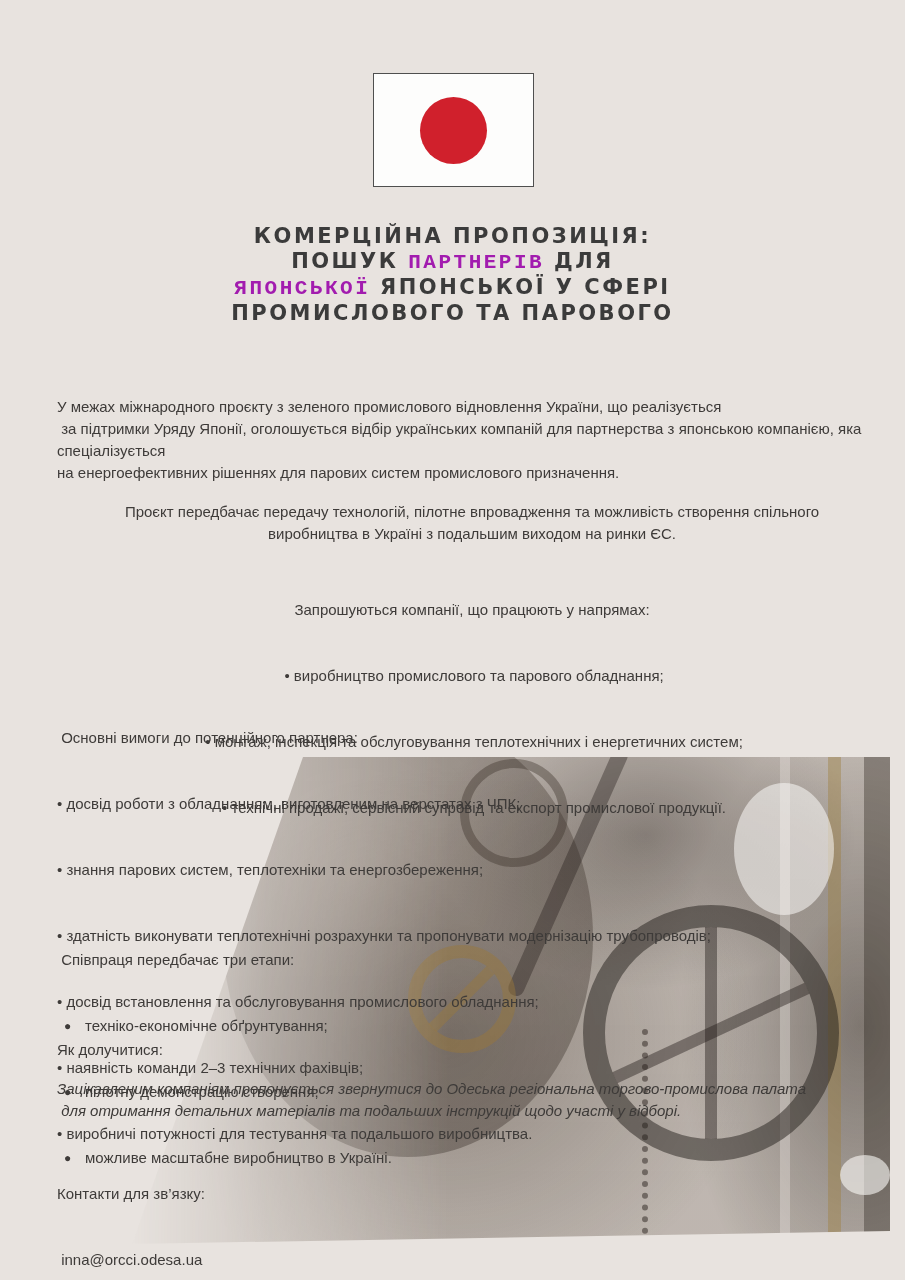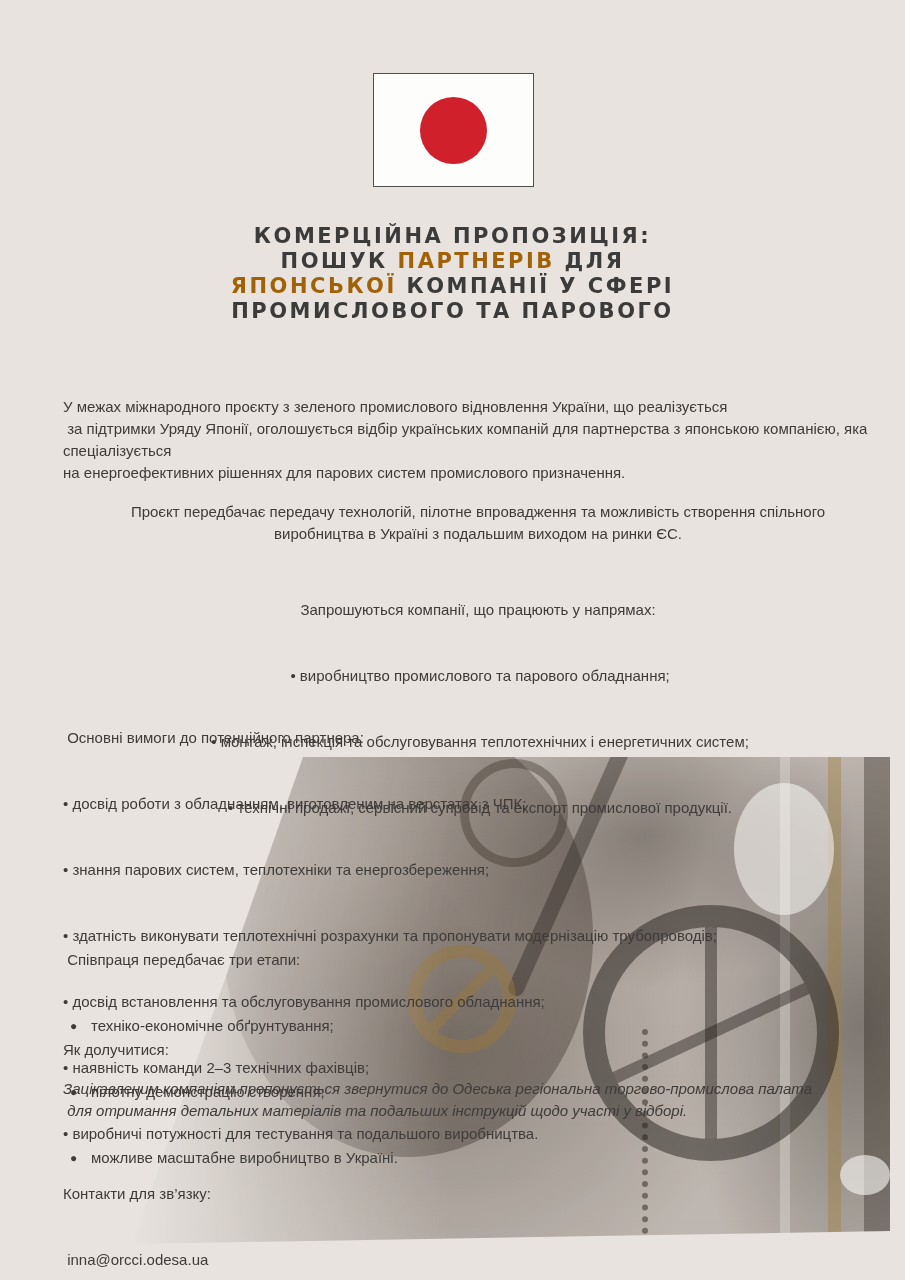--- a/index.html
+++ b/index.html
@@ -31,25 +31,25 @@
   .title {
     position: absolute; left: 0; top: 224px; width: 905px;
     text-align: center;
     font-family: "DejaVu Sans", sans-serif;
     font-weight: bold;
     font-size: 21px; line-height: 25px;
     letter-spacing: 2.5px;
     color: #3b3b3b;
     z-index: 2;
   }
-  .title .accent { color: #a16207; }
+  .title .accent { color: #a21caf; font-family: Liberation Mono, monospace; }
 
   
   .tblock {
-    position: absolute; left: 63px; width: 830px;
+    position: absolute; left: 57px; width: 830px;
     font-size: 15px; line-height: 22px;
     color: #3e3b39;
     white-space: pre;
     z-index: 2;
   }
   .t-intro    { top: 396px; }
   .t-project  { top: 501px; text-align: center; }
   .t-invite   { top: 555px; text-align: center; }
   .t-require  { top: 683px; }
   .t-stages   { top: 905px; }
@@ -139,21 +139,21 @@
   <div class="m-chain"></div>
 </div>
 
 <div class="flag">
   <div class="flag-circle"></div>
 </div>
 
 <div class="title">
   <div class="line"><span>КОМЕРЦІЙНА ПРОПОЗИЦІЯ:</span></div>
   <div class="line"><span>ПОШУК </span><span class="accent">ПАРТНЕРІВ</span><span> ДЛЯ</span></div>
-  <div class="line"><span class="accent">ЯПОНСЬКОЇ</span><span> КОМПАНІЇ У СФЕРІ</span></div>
+  <div class="line"><span class="accent">ЯПОНСЬКОЇ</span><span> ЯПОНСЬКОЇ У СФЕРІ</span></div>
   <div class="line"><span>ПРОМИСЛОВОГО ТА ПАРОВОГО</span></div>
 </div>
 
 <div class="tblock t-intro">У межах міжнародного проєкту з зеленого промислового відновлення України, що реалізується
  за підтримки Уряду Японії, оголошується відбір українських компаній для партнерства з японською компанією, яка
 спеціалізується
 на енергоефективних рішеннях для парових систем промислового призначення.</div>
 
 <div class="tblock t-project">Проєкт передбачає передачу технологій, пілотне впровадження та можливість створення спільного
 виробництва в Україні з подальшим виходом на ринки ЄС.</div>

